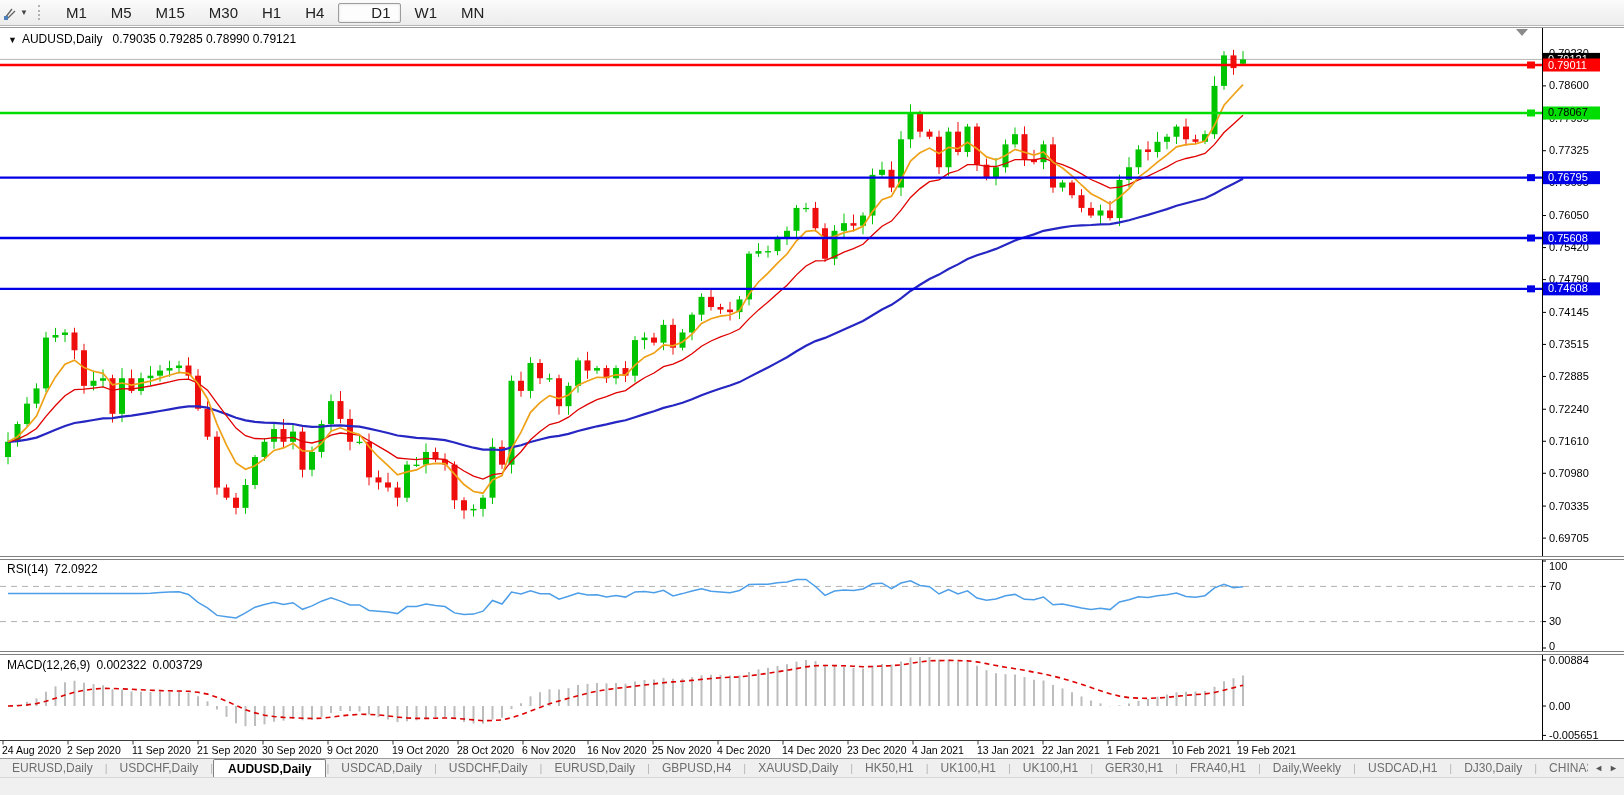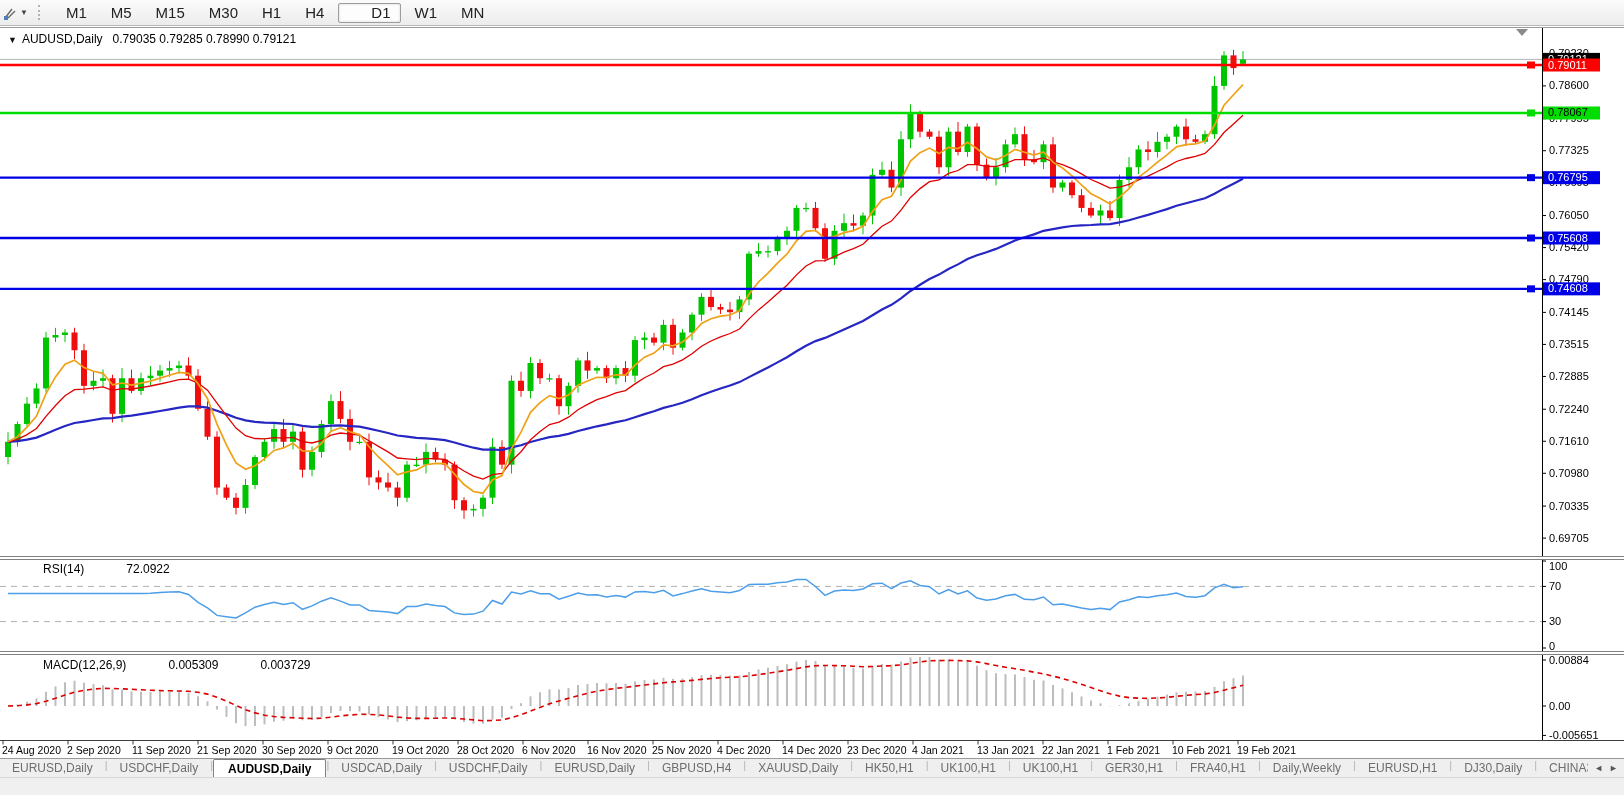--- a/index.html
+++ b/index.html
@@ -15,30 +15,30 @@
   .grip{width:4px;height:15px;border-left:2px dotted #b3b3b3;margin:0 10px 0 8px;}
   .pbtn{font-size:15px;color:#222;padding:3px 9px;margin:0 2px;border:1px solid transparent;
         border-radius:2px;line-height:12px;}
   .pbtn.active{background:#fdfdfd;border:1px solid #9c9c9c;box-shadow:inset 0 0 3px #d8d8d8;padding-left:32px;}
   #period-buttons{display:flex;align-items:center;}
   
   .chart-title{position:absolute;top:32px;left:8px;font-size:12px;color:#000;z-index:5;}
   .chart-title .tri{font-size:9px;margin-right:5px;color:#111;}
   .chart-title .sym{margin-right:10px;}
   .ind-label{position:absolute;left:7px;font-size:12px;color:#000;z-index:5;}
-  .ind-label span{margin-right:6px;margin-left:36px;}
+  .ind-label span{margin-right:6px;}
   svg{position:absolute;left:0;display:block;}
   svg text{font-family:"Liberation Sans",sans-serif;}
   .sepline{position:absolute;left:0;width:1624px;box-sizing:border-box;background:#fff;
            border-top:1px solid #7f7f7f;border-bottom:1px solid #7f7f7f;height:4px;z-index:4;}
   .topborder{position:absolute;left:0;top:27px;width:1624px;height:1px;background:#9a9a9a;}
   
   .tabbar{position:absolute;top:758px;left:0;width:1624px;height:19px;background:#efefef;
           border-top:1px solid #9a9a9a;display:flex;align-items:stretch;box-sizing:border-box;}
-  #tab-strip{display:flex;flex:1;overflow:hidden;white-space:nowrap;}
+  #tab-strip{display:flex;align-items:center;flex:1;overflow:hidden;white-space:nowrap;}
   .tab{font-size:12px;color:#6e6e6e;padding:2px 12px;line-height:14px;}
   .tab.active{background:#fff;color:#000;font-weight:bold;border:1px solid #808080;border-bottom:none;
               padding:2px 14px;border-radius:2px 2px 0 0;}
   .tsep{color:#b5b5b5;font-size:11px;}
   .tab-arrows{display:flex;align-items:center;padding:0 6px;gap:6px;}
   .tab-arrows span{font-size:9px;color:#555;}
   .statusbar{position:absolute;top:777px;left:0;width:1624px;height:18px;background:#f0f0f0;
              border-top:1px solid #d8d8d8;box-sizing:border-box;}
 </style>
 </head>
@@ -410,21 +410,21 @@
     <text x="1549" y="569.5" fill="#000" font-size="11">100</text>
     <line x1="1542" y1="586.4" x2="1546" y2="586.4" stroke="#000"></line>
     <text x="1549" y="589.9" fill="#000" font-size="11">70</text>
     <line x1="1542" y1="621.6" x2="1546" y2="621.6" stroke="#000"></line>
     <text x="1549" y="625.1" fill="#000" font-size="11">30</text>
     <line x1="1542" y1="648" x2="1546" y2="648" stroke="#000"></line>
     <text x="1549" y="649.5" fill="#000" font-size="11">0</text>
   </svg>
 <div class="sepline" style="top:651px"></div>
 <div class="ind-label" style="top:658px">
-  <span>MACD(12,26,9)</span><span>0.005309</span><span>0.003729</span>
+  <span>MACD(12,26,9)</span><span>0.002322</span><span>0.003729</span>
 </div>
 <svg id="macd-svg" style="top:655px" width="1624" height="85" viewBox="0 655 1624 85">
     <line x1="8" y1="706" x2="8" y2="706" stroke="#bdbdbd" stroke-width="2"></line>
     <line x1="17.5" y1="706" x2="17.5" y2="704.5470313390312" stroke="#bdbdbd" stroke-width="2"></line>
     <line x1="27" y1="706" x2="27" y2="701.7646880138958" stroke="#bdbdbd" stroke-width="2"></line>
     <line x1="36.5" y1="706" x2="36.5" y2="698.3876533515944" stroke="#bdbdbd" stroke-width="2"></line>
     <line x1="46" y1="706" x2="46" y2="691.6772398315397" stroke="#bdbdbd" stroke-width="2"></line>
     <line x1="55.5" y1="706" x2="55.5" y2="686.3754487280031" stroke="#bdbdbd" stroke-width="2"></line>
     <line x1="65" y1="706" x2="65" y2="682.2376984477055" stroke="#bdbdbd" stroke-width="2"></line>
     <line x1="74.5" y1="706" x2="74.5" y2="680.7196354252759" stroke="#bdbdbd" stroke-width="2"></line>
@@ -627,21 +627,21 @@
       <div class="tab">UK100,H1</div>
       <span class="tsep">|</span>
       <div class="tab">UK100,H1</div>
       <span class="tsep">|</span>
       <div class="tab">GER30,H1</div>
       <span class="tsep">|</span>
       <div class="tab">FRA40,H1</div>
       <span class="tsep">|</span>
       <div class="tab">Daily,Weekly</div>
       <span class="tsep">|</span>
-      <div class="tab">EURUSD,H1</div>
+      <div class="tab">USDCAD,H1</div>
       <span class="tsep">|</span>
       <div class="tab">DJ30,Daily</div>
       <span class="tsep">|</span>
       <div class="tab">CHINA300,H1</div>
     </div>
   <div class="tab-arrows">
     <span>◄</span>
     <span>►</span>
   </div>
 </div>

